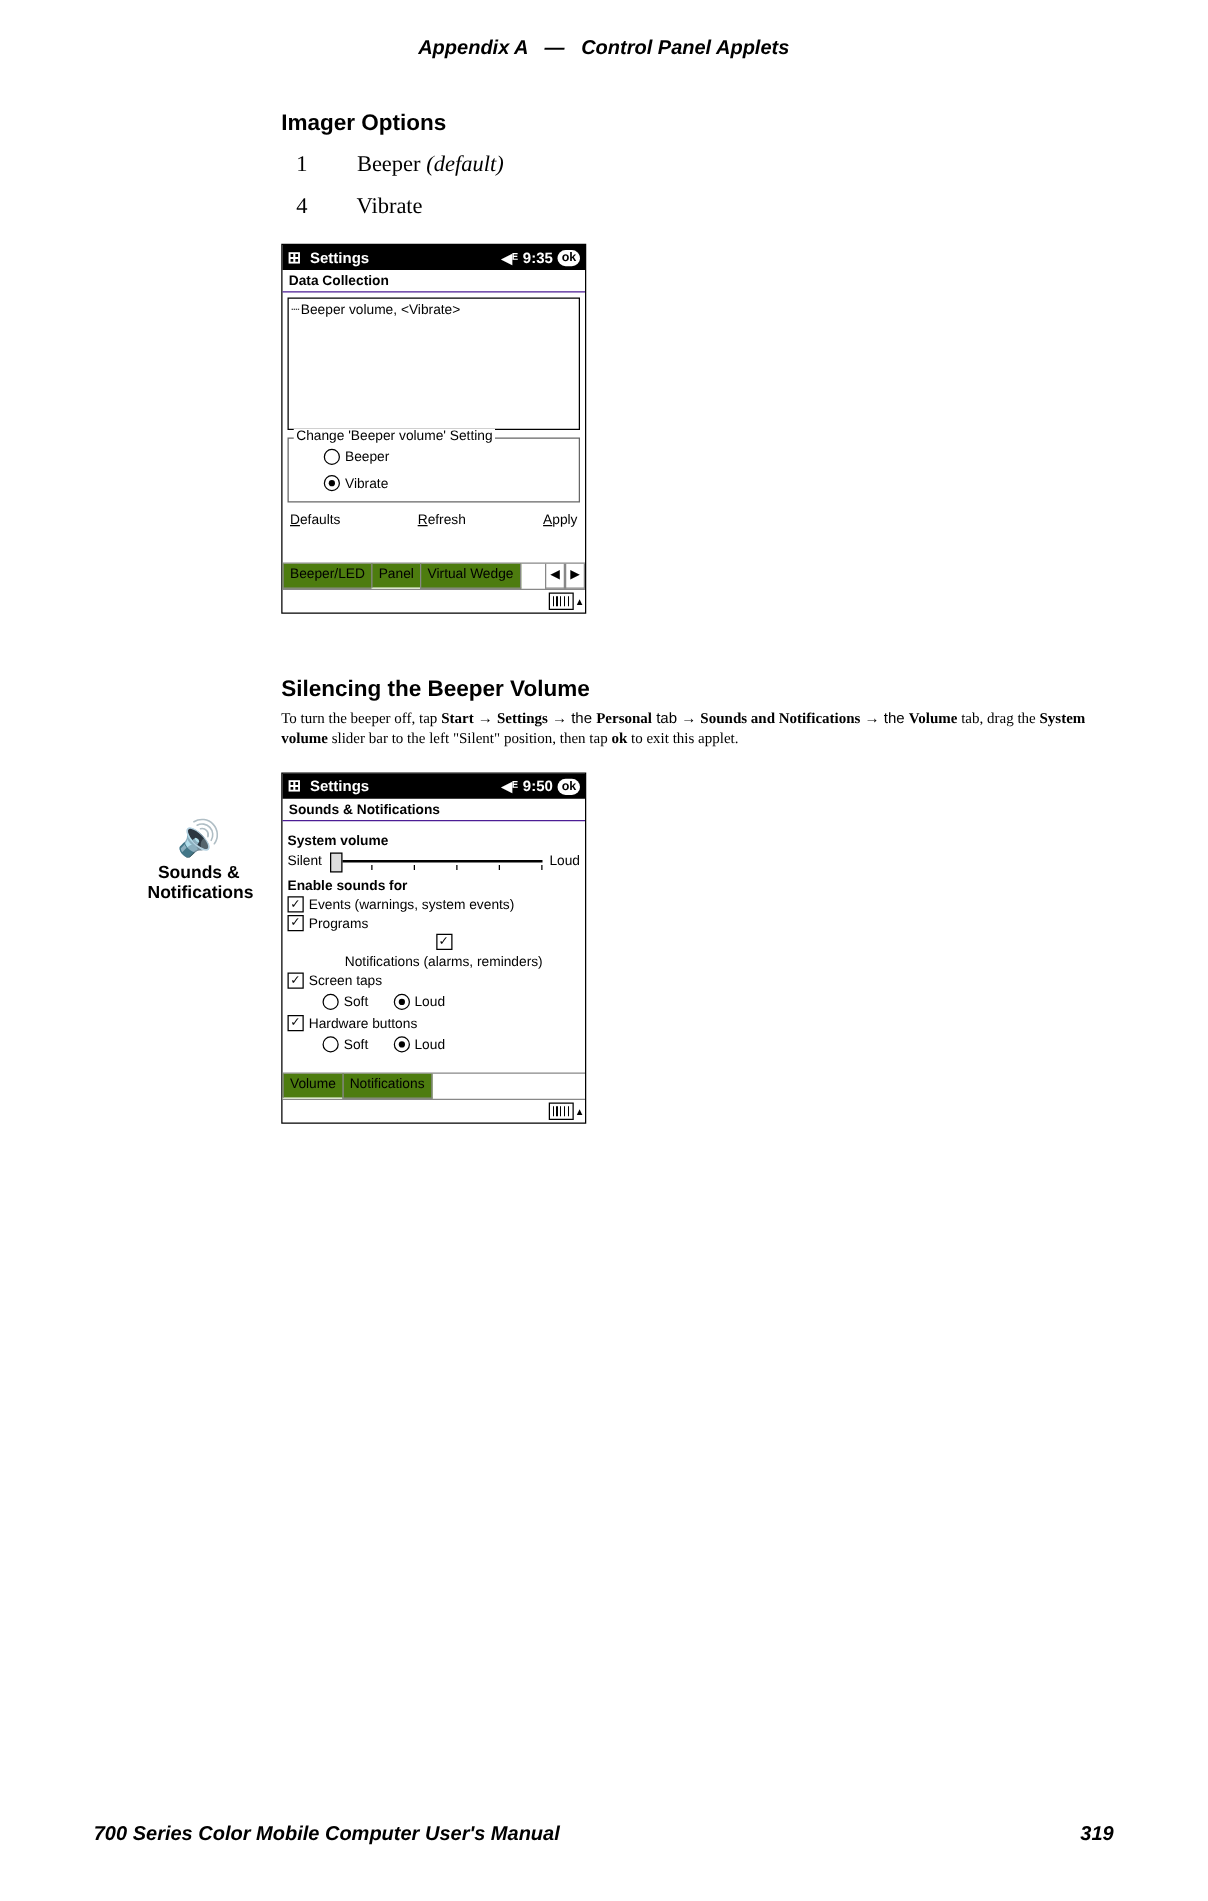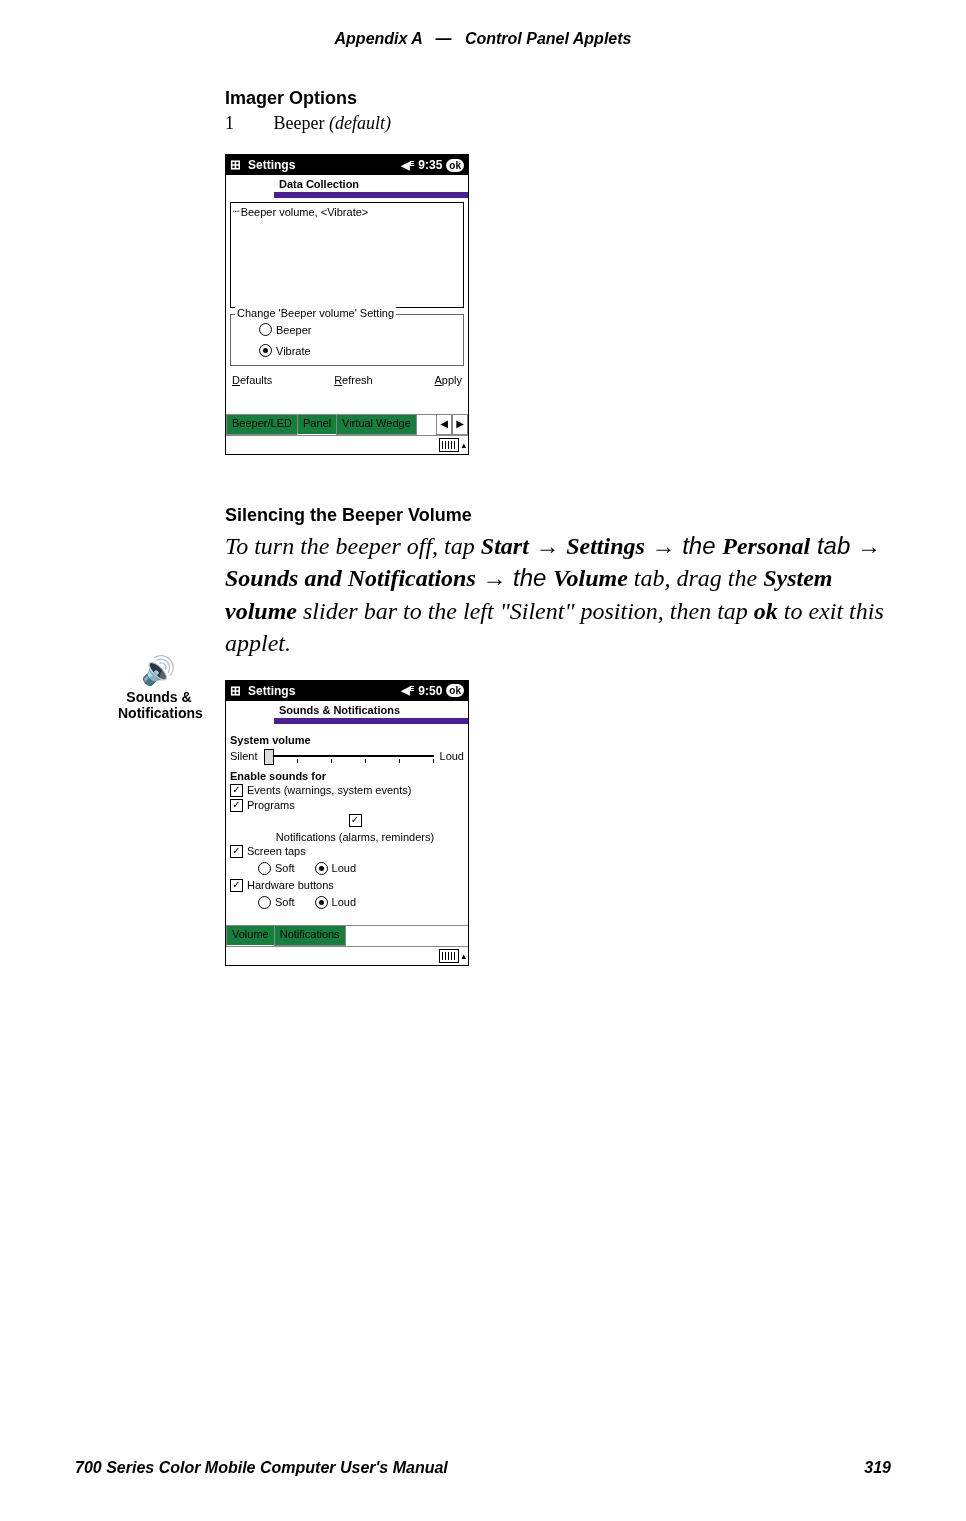--- a/index.html
+++ b/index.html
@@ -31,33 +31,32 @@
   .content {
     margin-left: 150px;
   }
   .section-heading {
     font-family: Arial, sans-serif;
     font-weight: bold;
     font-size: 18px;
     margin-bottom: 4px;
   }
   .option-line {
-    margin: 0;
+    margin: 12px;
     font-size: 18px;
   }
   .option-num {
     display: inline-block;
     width: 44px;
   }
   .italic { font-style: italic; }
   .body-para {
-    font-size: 24px;
+    font-size: 12px;
     line-height: 1.35;
     margin-top: 2px;
-    font-style: italic;
   }
   .bold { font-weight: bold; }
   .arrow { font-family: Arial, sans-serif; }
   .sidebar-icon {
     position: absolute;
     left: 118px;
     top: 657px;
     width: 82px;
     text-align: center;
     font-family: Arial, sans-serif;
@@ -115,22 +114,21 @@
     font-weight: bold;
     font-size: 10px;
     padding: 0 3px;
     line-height: 13px;
     height: 13px;
   }
   .pda-subhead {
     font-weight: bold;
     padding: 3px 5px 2px;
     font-size: 11px;
-    border-bottom: 6px solid #4c1d95;
-    margin-left: 48px;
+    border-bottom: 1px solid #4c1d95;
   }
   .pda-body {
     padding: 4px;
   }
   .listbox {
     border: 1px solid #000;
     height: 100px;
     padding: 2px;
     font-size: 11px;
   }
@@ -202,21 +200,21 @@
     display: flex;
     align-items: stretch;
     height: 20px;
     font-size: 11px;
   }
   .tab {
     border: 1px solid #888;
     border-top: none;
     padding: 2px 5px;
     margin-right: -1px;
-    background: #15803d;
+    background: #4d7c0f;
   }
   .tab.active {
     border-bottom: 1px solid #fff;
     font-weight: normal;
   }
   .tab-scroll {
     margin-left: auto;
     display: flex;
   }
   .tbtn {
@@ -322,20 +320,24 @@
     <span>Control Panel Applets</span>
   </div>
 
   <div class="content">
 
     <div class="section-heading">Imager Options</div>
     <div class="option-line">
       <span class="option-num">1</span>
       <span>Beeper</span>
       <span class="italic">(default)</span>
+    </div>
+    <div class="option-line">
+      <span class="option-num">4</span>
+      <span>Vibrate</span>
     </div>
 
     <div class="pda">
       <div class="pda-titlebar">
         <span class="win-icon"></span>
         <span>Settings</span>
         <span class="spacer"></span>
         <span class="speaker">◀ᴱ</span>
         <span>9:35</span>
         <span class="ok">ok</span>

